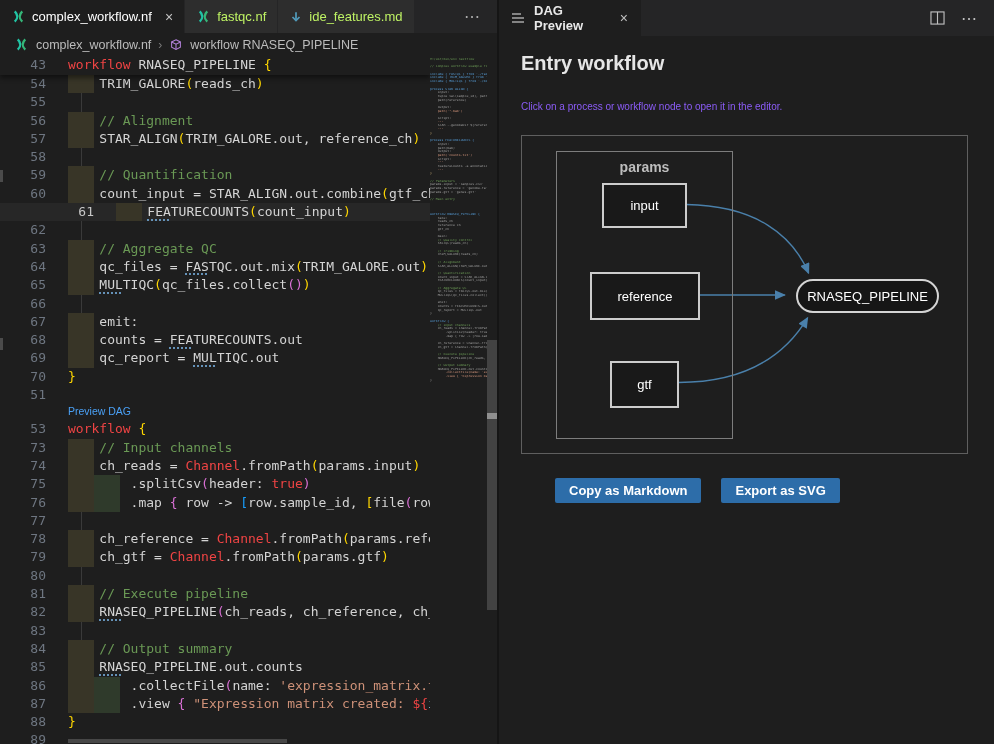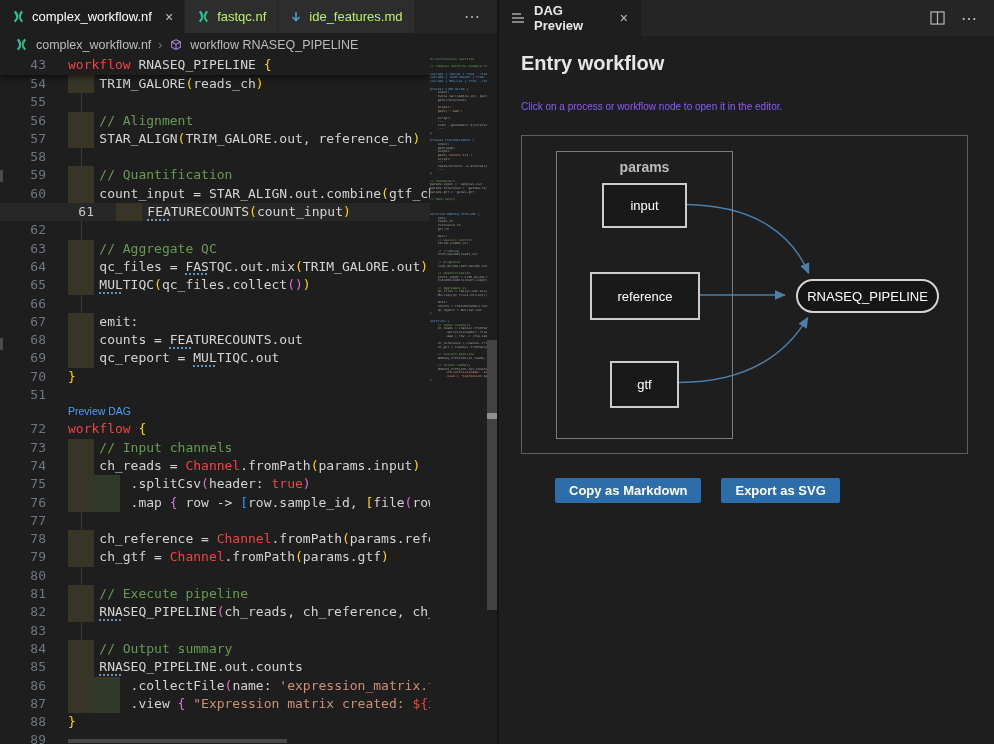--- a/index.html
+++ b/index.html
@@ -152,21 +152,21 @@
             <div class="row"><div class="num">63</div><div class="txt"><div class="ind l1"></div><span class="tok tx">    </span><span class="tok cm">// Aggregate QC</span></div></div>
             <div class="row"><div class="num">64</div><div class="txt"><div class="ind l1"></div><span class="tok tx">    qc_files = </span><span class="tok hint">FAS</span><span class="tok tx">TQC.out.mix</span><span class="tok b1">(</span><span class="tok tx">TRIM_GALORE.out</span><span class="tok b1">)</span></div></div>
             <div class="row"><div class="num">65</div><div class="txt"><div class="ind l1"></div><span class="tok tx">    </span><span class="tok hint">MUL</span><span class="tok tx">TIQC</span><span class="tok b1">(</span><span class="tok tx">qc_files.collect</span><span class="tok b2">()</span><span class="tok b1">)</span></div></div>
             <div class="row"><div class="num">66</div><div class="txt"><div class="guide"></div></div></div>
             <div class="row"><div class="num">67</div><div class="txt"><div class="ind l1"></div><span class="tok tx">    emit:</span></div></div>
             <div class="row"><div class="num">68</div><div class="txt"><div class="ind l1"></div><span class="tok tx">    counts = </span><span class="tok hint">FEA</span><span class="tok tx">TURECOUNTS.out</span></div></div>
             <div class="row"><div class="num">69</div><div class="txt"><div class="ind l1"></div><span class="tok tx">    qc_report = </span><span class="tok hint">MUL</span><span class="tok tx">TIQC.out</span></div></div>
             <div class="row"><div class="num">70</div><div class="txt"><span class="tok b1">}</span></div></div>
             <div class="row"><div class="num">51</div><div class="txt"></div></div>
             <div class="lens">Preview DAG</div>
-            <div class="row"><div class="num">72</div><div class="txt"><span class="tok kw">workflow </span><span class="tok b1">{</span></div></div>
+            <div class="row"><div class="num">53</div><div class="txt"><span class="tok kw">workflow </span><span class="tok b1">{</span></div></div>
             <div class="row"><div class="num">73</div><div class="txt"><div class="ind l1"></div><span class="tok tx">    </span><span class="tok cm">// Input channels</span></div></div>
             <div class="row"><div class="num">74</div><div class="txt"><div class="ind l1"></div><span class="tok tx">    ch_reads = </span><span class="tok kw">Channel</span><span class="tok tx">.fromPath</span><span class="tok b1">(</span><span class="tok tx">params.input</span><span class="tok b1">)</span></div></div>
             <div class="row"><div class="num">75</div><div class="txt"><div class="ind l1"></div><div class="ind l2"></div><span class="tok tx">        .splitCsv</span><span class="tok b2">(</span><span class="tok tx">header: </span><span class="tok kw">true</span><span class="tok b2">)</span></div></div>
             <div class="row"><div class="num">76</div><div class="txt"><div class="ind l1"></div><div class="ind l2"></div><span class="tok tx">        .map </span><span class="tok b2">{</span><span class="tok tx"> row -&gt; </span><span class="tok b3">[</span><span class="tok tx">row.sample_id, </span><span class="tok b1">[</span><span class="tok tx">file</span><span class="tok b2">(</span><span class="tok tx">row.fa</span></div></div>
             <div class="row"><div class="num">77</div><div class="txt"><div class="guide"></div></div></div>
             <div class="row"><div class="num">78</div><div class="txt"><div class="ind l1"></div><span class="tok tx">    ch_reference = </span><span class="tok kw">Channel</span><span class="tok tx">.fromPath</span><span class="tok b1">(</span><span class="tok tx">params.referen</span></div></div>
             <div class="row"><div class="num">79</div><div class="txt"><div class="ind l1"></div><span class="tok tx">    ch_gtf = </span><span class="tok kw">Channel</span><span class="tok tx">.fromPath</span><span class="tok b1">(</span><span class="tok tx">params.gtf</span><span class="tok b1">)</span></div></div>
             <div class="row"><div class="num">80</div><div class="txt"><div class="guide"></div></div></div>
             <div class="row"><div class="num">81</div><div class="txt"><div class="ind l1"></div><span class="tok tx">    </span><span class="tok cm">// Execute pipeline</span></div></div>
             <div class="row"><div class="num">82</div><div class="txt"><div class="ind l1"></div><span class="tok tx">    </span><span class="tok hint">RNA</span><span class="tok tx">SEQ_PIPELINE</span><span class="tok b2">(</span><span class="tok tx">ch_reads, ch_reference, ch_gtf</span></div></div>

